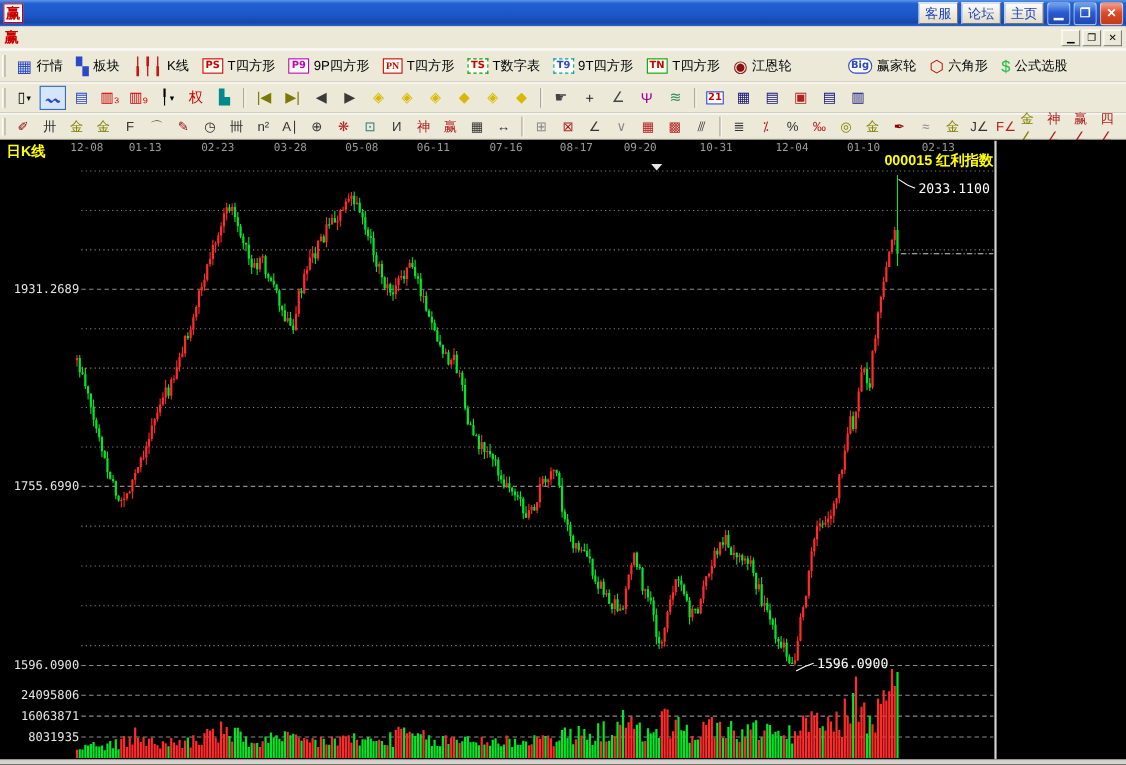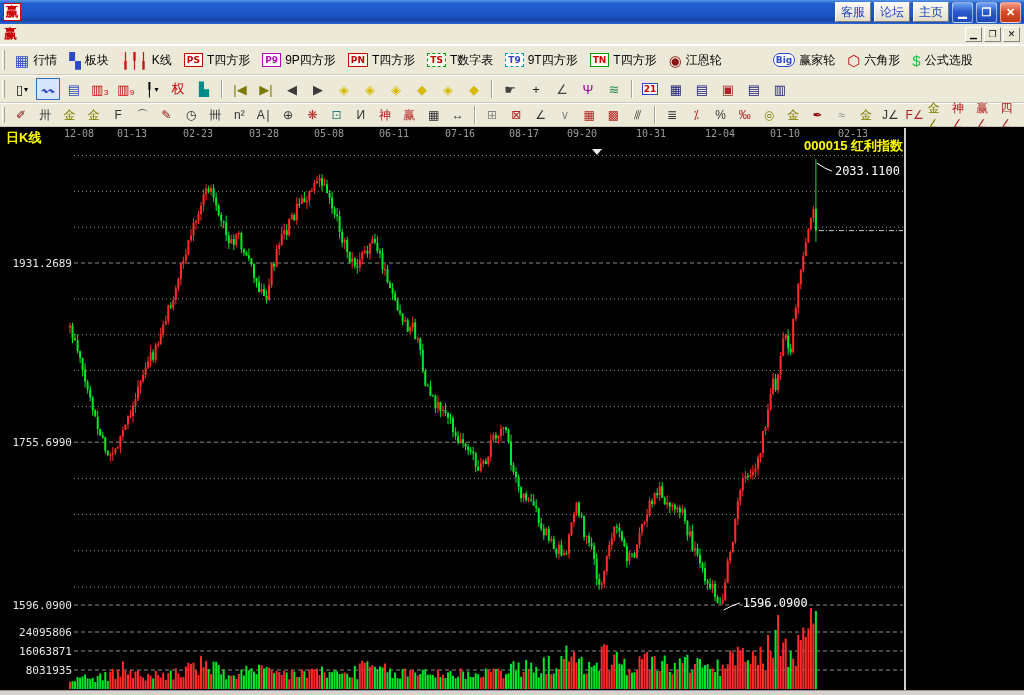--- a/index.html
+++ b/index.html
@@ -97,21 +97,21 @@
       </span>
       <span class="titem">
         <span class="badge" style="border-color: rgb(204, 0, 0); color: rgb(204, 0, 0);">PS</span>
         <span>T四方形</span>
       </span>
       <span class="titem">
         <span class="badge" style="border-color: rgb(192, 0, 192); color: rgb(192, 0, 192);">P9</span>
         <span>9P四方形</span>
       </span>
       <span class="titem">
-        <span class="badge" style="border-color: rgb(204, 0, 0); color: rgb(204, 0, 0);">PN</span>
+        <span class="badge" style="border-color: rgb(204, 0, 0); color: rgb(204, 0, 0); font-family: Liberation Serif, serif;">PN</span>
         <span>T四方形</span>
       </span>
       <span class="titem">
         <span class="badge" style="border-color: rgb(0, 160, 0); color: rgb(204, 0, 0); border-style: dashed;">TS</span>
         <span>T数字表</span>
       </span>
       <span class="titem">
         <span class="badge" style="border-color: rgb(0, 160, 160); color: rgb(42, 72, 200); border-style: dashed;">T9</span>
         <span>9T四方形</span>
       </span>

